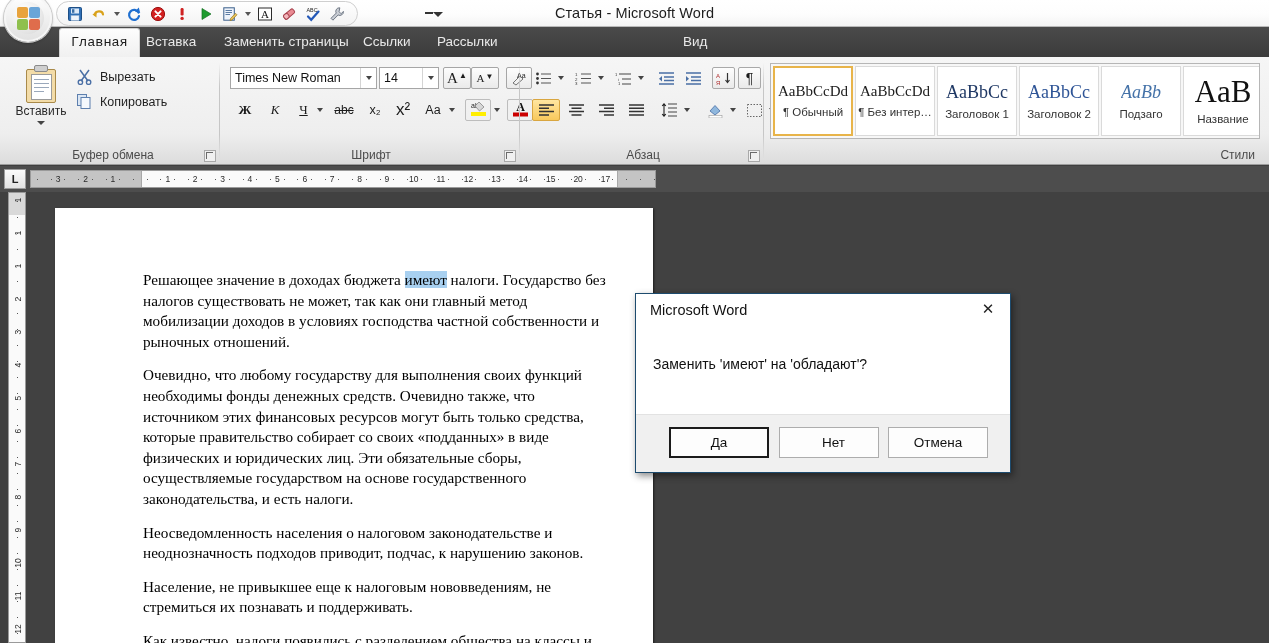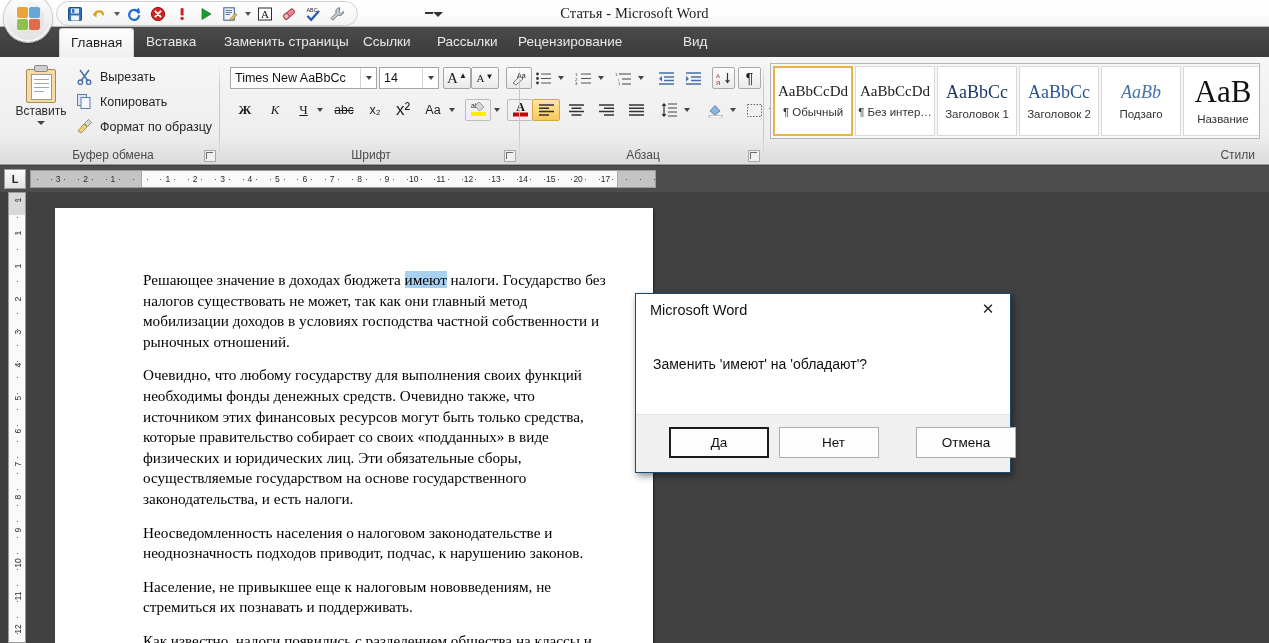--- a/index.html
+++ b/index.html
@@ -11,21 +11,20 @@
     overflow:hidden;
     position:relative;
     -webkit-font-smoothing:antialiased;
   }
 
   
   #titlebar{
     position:absolute; left:0; top:0; width:1269px; height:27px;
     background:linear-gradient(to bottom,#ffffff 0%, #fdfdfd 55%, #f4f4f4 100%);
     border-bottom:1px solid #b9b9b9;
-    font-family:Liberation Serif, serif;
   }
   #title-text{
     position:absolute; left:0; top:0; width:1269px; height:27px;
     text-align:center; line-height:26px; font-size:14.5px; color:#1d1d1d;
     letter-spacing:.1px;
   }
 
   
   #orb{
     position:absolute; left:4px; top:-6px; width:48px; height:48px;
@@ -76,21 +75,21 @@
     background:linear-gradient(to bottom,#4a4a4a,#3b3b3b);
   }
   .tab{
     position:absolute; top:0; height:30px; line-height:30px;
     padding:0 11px; font-size:13.5px; color:#e9e9e9; cursor:pointer; white-space:nowrap;
   }
   .tab.active{
     background:linear-gradient(to bottom,#fdfdfd,#f0f0f0);
     color:#1c1c1c;
     border-top-left-radius:3px; border-top-right-radius:3px;
-    border:1px solid #d4d4d4; border-bottom:none; top:1px; height:29px; line-height:28px;
+    border:1px solid #d4d4d4; border-bottom:none; top:1px; height:29px; line-height:28px;font-family:Liberation Mono, monospace;
   }
 
   
   #ribbon{
     position:absolute; left:0; top:57px; width:1269px; height:108px;
     background:linear-gradient(to bottom,#f6f6f6 0%, #eeeeee 72%, #dcdcdc 100%);
     border-bottom:1px solid #9c9c9c;
   }
   .group{ position:absolute; top:0; height:108px; }
   .group .gbody{ position:absolute; left:0; top:2px; right:0; height:84px; }
@@ -371,21 +370,20 @@
   <div class="bar"></div>
     <div class="tri"></div>
 </div>
 
 <div id="tabstrip">
   <div class="tab active" style="left:59px;">Главная</div>
   <div class="tab" style="left:135px;">Вставка</div>
   <div class="tab" style="left:213px;">Заменить страницы</div>
   <div class="tab" style="left:352px;">Ссылки</div>
   <div class="tab" style="left:426px;">Рассылки</div>
-  <div class="tab" style="left:507px;">Рецензирование</div>
   <div class="tab" style="left:672px;">Вид</div>
 </div>
 
 <div id="ribbon">
 
   <div class="group" id="g-clip">
     <div class="gbody">
       <div id="paste-btn">
         <div class="clipicon">
           <div class="board"></div>
@@ -414,39 +412,30 @@
       <div class="cmdrow" style="top:31px;">
         <span class="ci">
           <svg width="17" height="17" viewBox="0 0 17 17">
               <rect x="1.5" y="1.5" width="9" height="11" fill="#dbe6f3" stroke="#5d7fae"></rect>
               <rect x="5" y="4.5" width="9" height="11" fill="#f4f8fd" stroke="#5d7fae"></rect>
             </svg>
         </span>
         <span>Копировать</span>
       </div>
 
-      <div class="cmdrow" style="top:56px;">
-        <span class="ci">
-          <svg width="17" height="17" viewBox="0 0 17 17">
-              <path d="M2 13 L8 6 L11 9 L5 15 Z" fill="#f0d27a" stroke="#9a7a2a" stroke-width=".8"></path>
-              <path d="M8.5 5.5 L12.5 1.5 L15.5 4.5 L11.5 8.5 Z" fill="#d9d9d9" stroke="#777" stroke-width=".8"></path>
-            </svg>
-        </span>
-        <span>Формат по образцу</span>
-      </div>
     </div>
     <div class="glabel">Буфер обмена</div>
     <div class="dlauncher" style="right:4px;"></div>
     <div class="gsep" style="right:0;"></div>
   </div>
 
   <div class="group" id="g-font">
     <div class="gbody">
       <div class="fbox" style="left:8px; top:8px; width:147px;">
-        <span>Times New AaBbCc</span>
+        <span>Times New Roman</span>
         <span class="dd"></span>
       </div>
       <div class="fbox" style="left:157px; top:8px; width:60px;">
         <span>14</span>
         <span class="dd"></span>
       </div>
       <div class="tbtn bordered" style="left:221px;top:8px;width:28px;">
         <span style="font-family:'Liberation Serif',serif;font-size:15px;">A</span>
         <span style="font-size:8px;margin-left:1px;margin-bottom:5px;">▲</span>
       </div>
@@ -790,15 +779,15 @@
 
 <div id="dlg">
   <div id="dlg-title">
     <div id="dlg-title-text">Microsoft Word</div>
     <div id="dlg-close">✕</div>
   </div>
   <div id="dlg-msg">Заменить 'имеют' на 'обладают'?</div>
   <div id="dlg-foot">
     <div class="dbtn default" style="left:33px;">Да</div>
     <div class="dbtn" style="left:143px;padding-left:9px;">Нет</div>
-    <div class="dbtn" style="left:252px;margin-left:28px;">Отмена</div>
+    <div class="dbtn" style="left:252px;">Отмена</div>
   </div>
 </div>
 
 </body></html>

